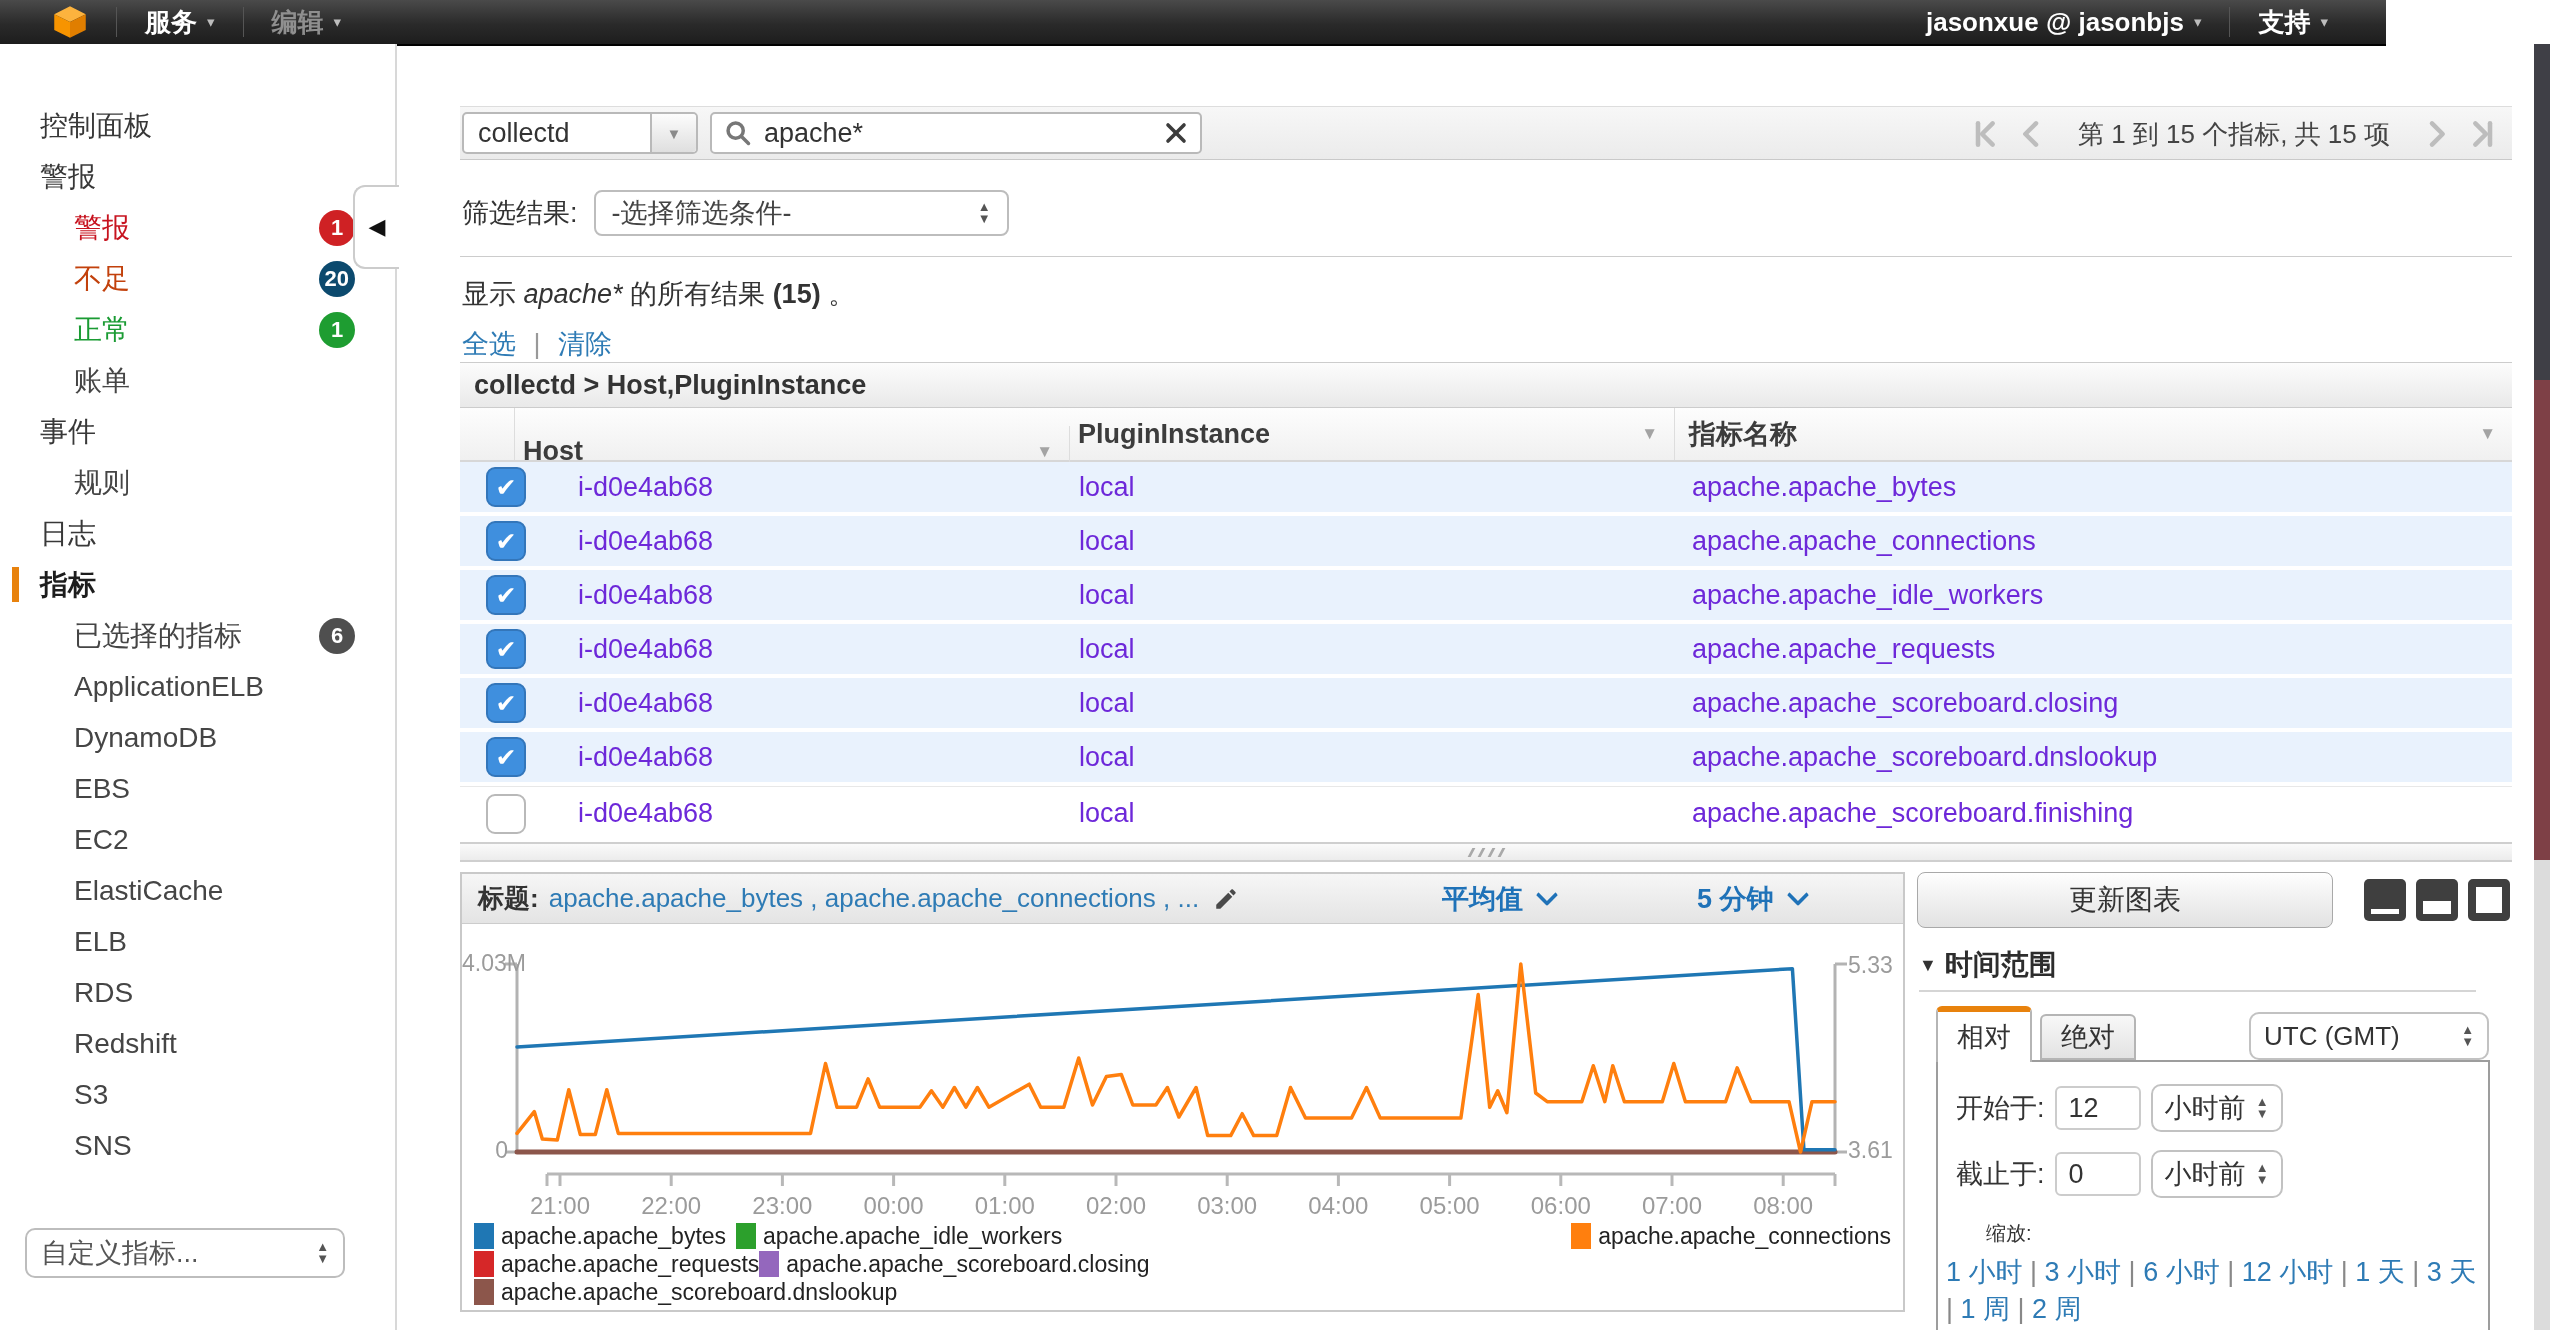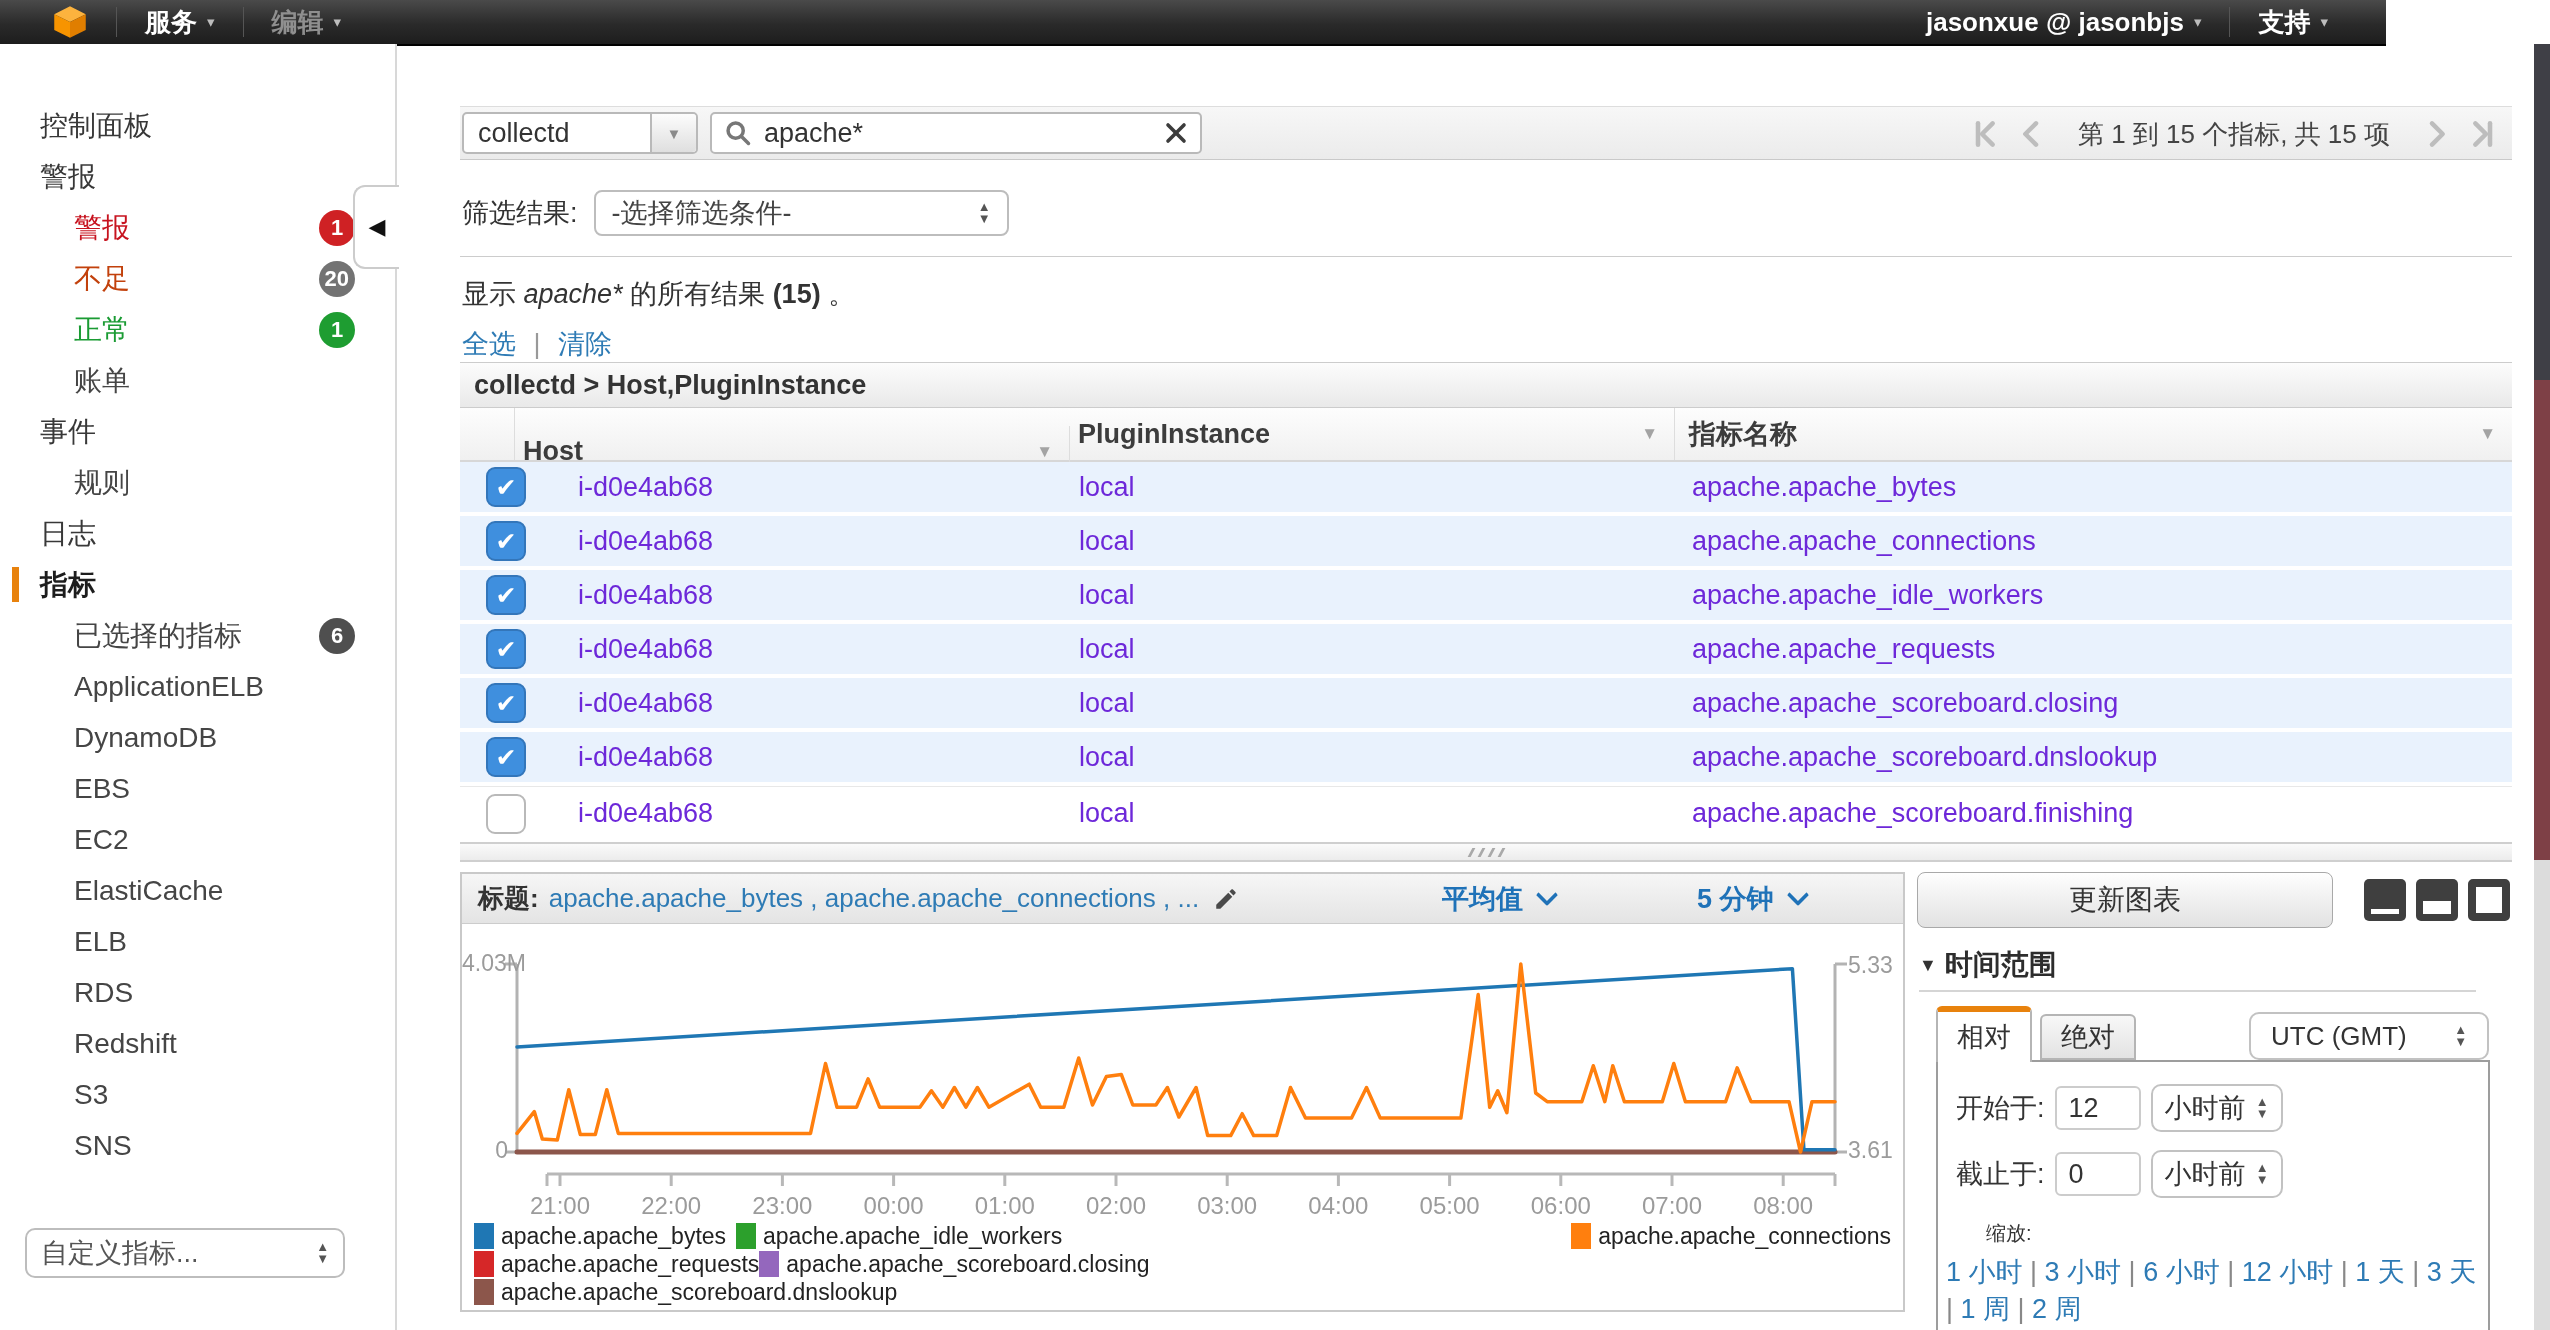--- a/index.html
+++ b/index.html
@@ -138,21 +138,21 @@
       font-size:28px;font-weight:bold;color:#2d2d2d;cursor:pointer;}
   .tr-header .tri{font-size:18px;color:#333;}
   .tr-divider{position:absolute;left:2px;top:118px;width:557px;border-top:2px solid #d5d5d5;}
   .tab{position:absolute;box-sizing:border-box;font-size:27px;color:#333;display:flex;align-items:center;
       justify-content:center;cursor:pointer;}
   .tab-rel{left:19px;top:134px;width:96px;height:56px;background:#fff;border:2px solid #b5b5b5;border-bottom:none;
       border-top:6px solid #e8820d;border-radius:6px 6px 0 0;z-index:2;}
   .tab-abs{left:123px;top:142px;width:96px;height:46px;background:linear-gradient(#f8f8f8,#e3e3e3);
       border:2px solid #b5b5b5;border-radius:6px 6px 0 0;}
   .tz-select{position:absolute;left:332px;top:140px;width:240px;height:48px;border:2px solid #c2c2c2;border-radius:10px;
-      background:#fff;display:flex;align-items:center;justify-content:space-between;padding:0 20px;
+      background:#fff;display:flex;align-items:center;justify-content:space-between;padding:0 13px;
       box-sizing:border-box;font-size:26px;color:#333;cursor:pointer;}
   .tr-box{position:absolute;left:19px;top:188px;width:554px;height:270px;box-sizing:border-box;
       border:2px solid #9d9d9d;border-bottom:none;background:#fff;}
   .trow{position:absolute;left:18px;display:flex;align-items:center;gap:10px;font-size:27px;color:#333;}
   .trow.start{top:22px;}
   .trow.end{top:88px;}
   .num{width:86px;height:44px;border:2px solid #ccc;border-radius:6px;font-size:27px;color:#333;padding-left:12px;
       box-sizing:border-box;font-family:"Liberation Sans","DejaVu Sans",sans-serif;}
   .unit-select{width:132px;height:48px;border:2px solid #c2c2c2;border-radius:10px;background:#fff;
       display:flex;align-items:center;justify-content:space-between;padding:0 12px;box-sizing:border-box;
@@ -210,21 +210,21 @@
         </div>
         <div class="side-row lvl1">
           <span class="side-label">警报</span>
         </div>
         <div class="side-row lvl2 st-alarm">
           <span class="side-label">警报</span>
           <span class="badge" style="background: rgb(207, 33, 36);">1</span>
         </div>
         <div class="side-row lvl2 st-insufficient">
           <span class="side-label">不足</span>
-          <span class="badge" style="background: #737373;">20</span>
+          <span class="badge" style="background: #0c4a6e;">20</span>
         </div>
         <div class="side-row lvl2 st-ok">
           <span class="side-label">正常</span>
           <span class="badge" style="background: rgb(30, 157, 49);">1</span>
         </div>
         <div class="side-row lvl2">
           <span class="side-label">账单</span>
         </div>
         <div class="side-row lvl1">
           <span class="side-label">事件</span>

